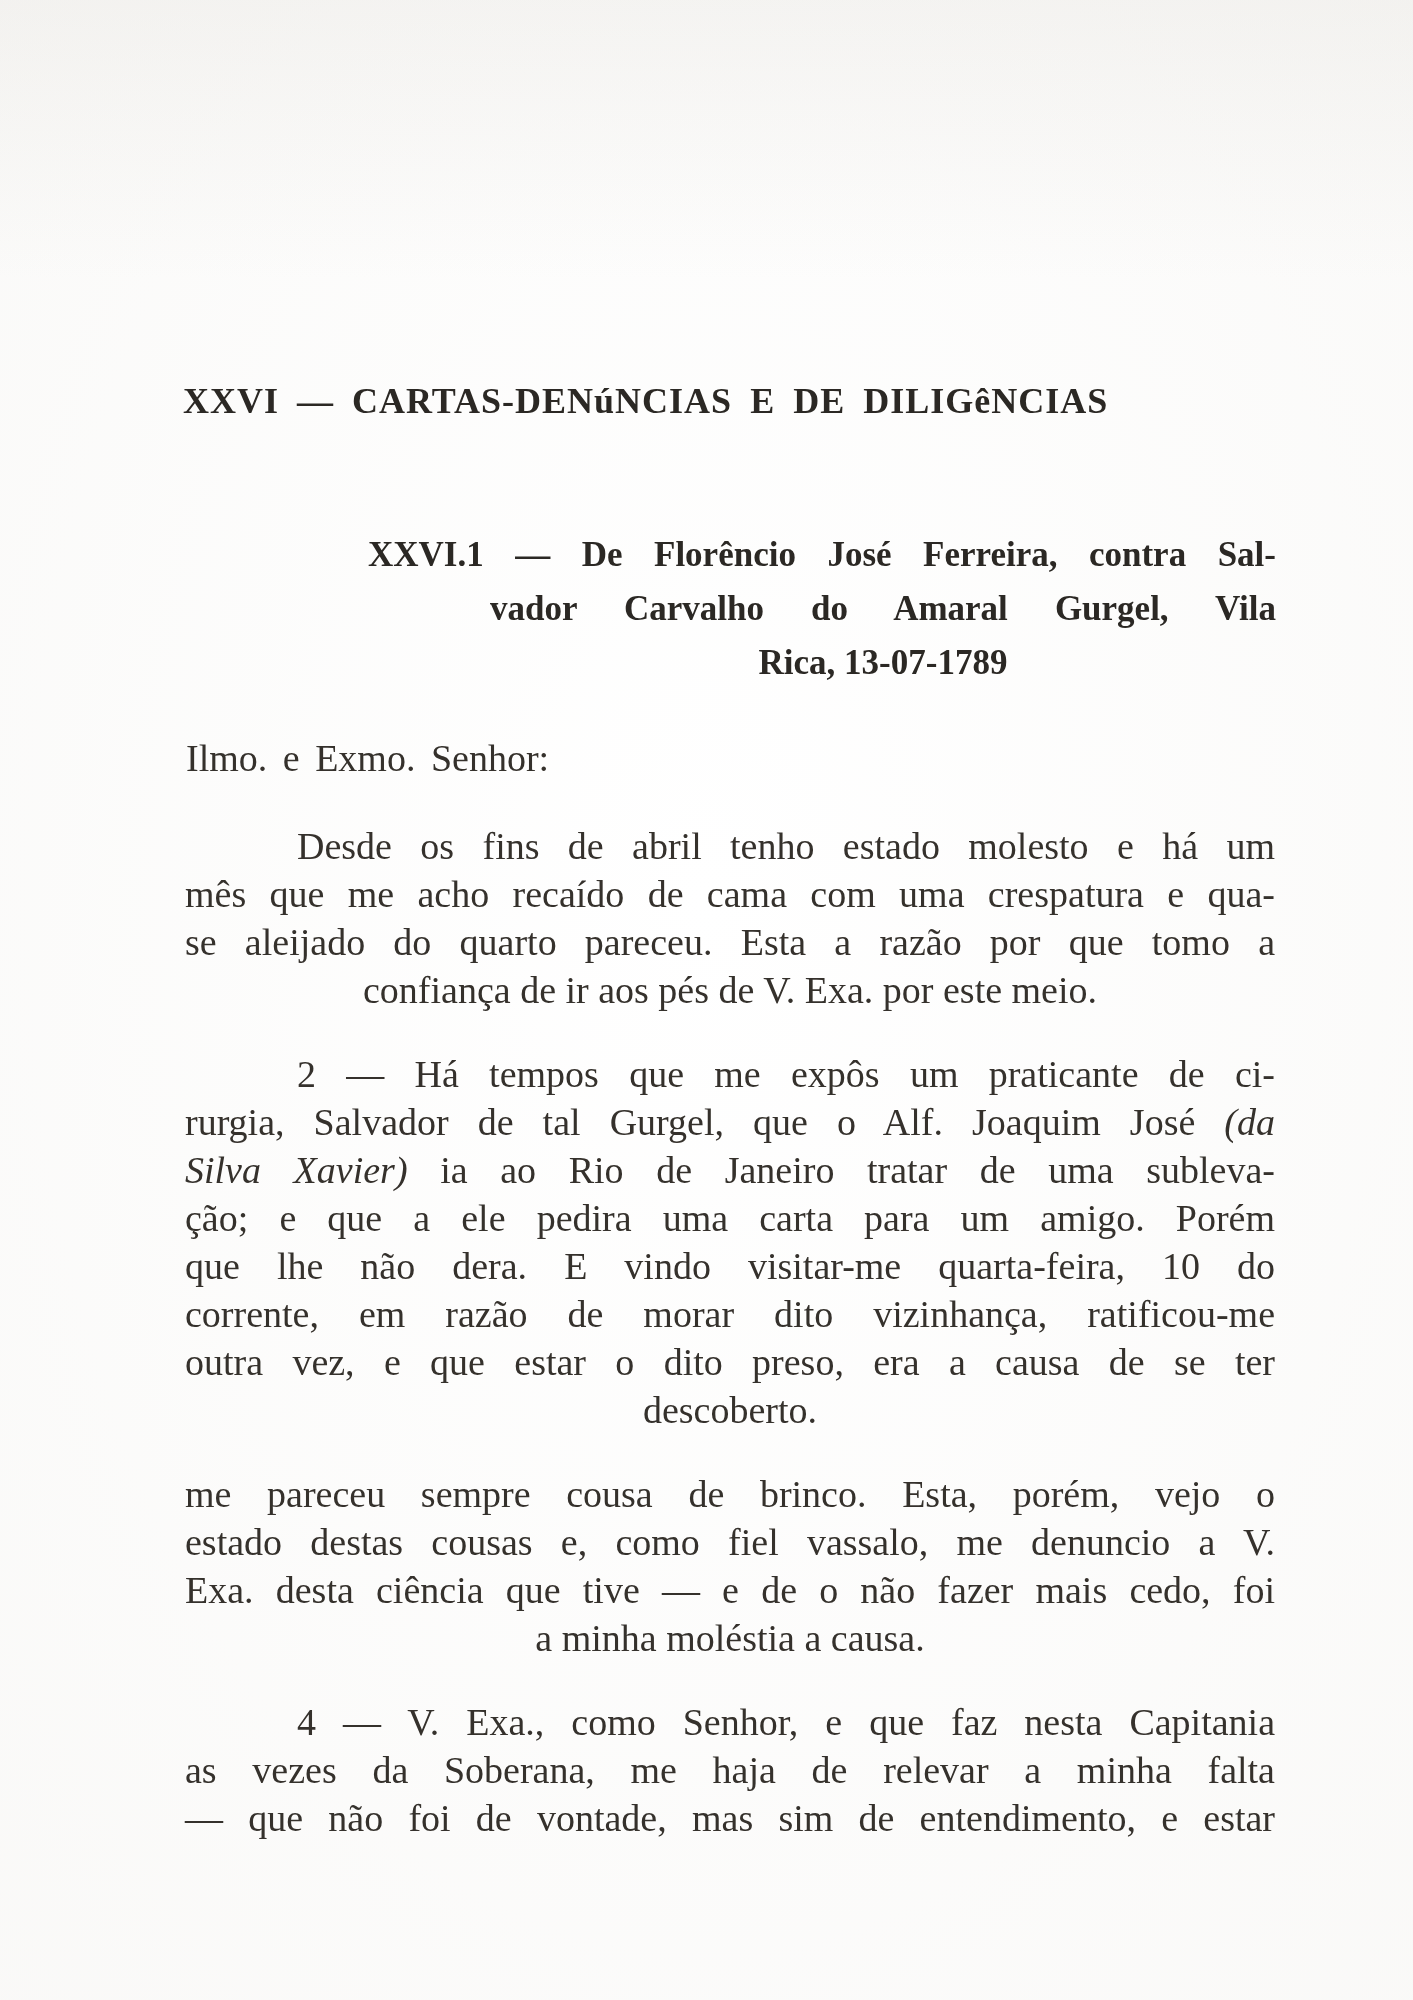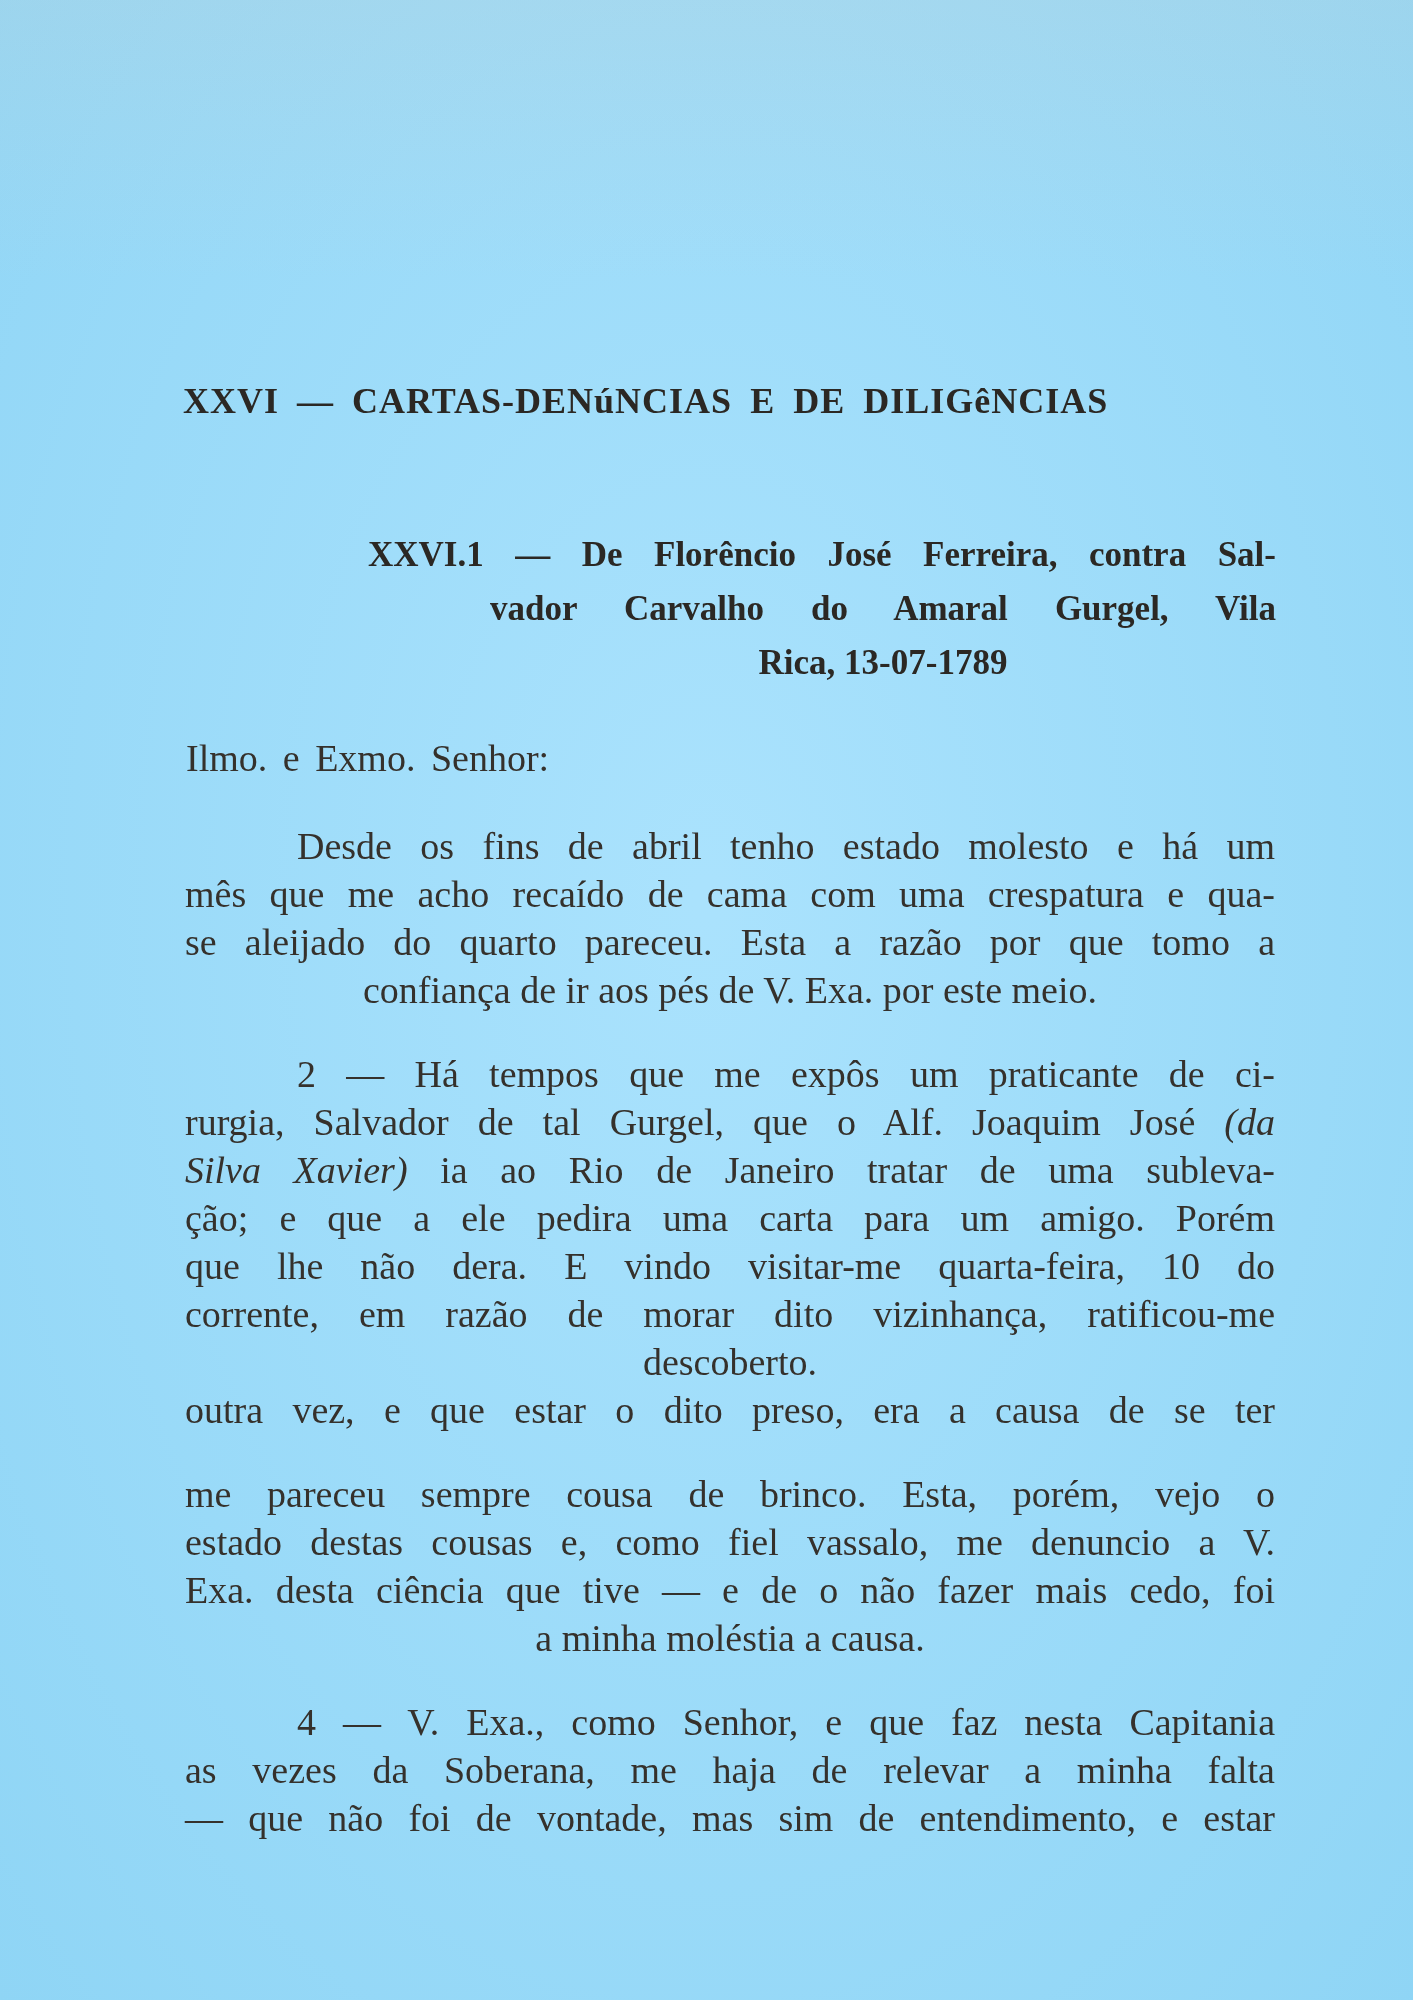--- a/index.html
+++ b/index.html
@@ -60,21 +60,21 @@
   }
   .para { margin-bottom: 36px; }
   .line { text-align: center; }
   .line.just { text-align: justify; text-align-last: justify; }
   .bodytext .line.first { padding-left: 112px; }
   .em { font-style: italic; }
 </style>
 </head>
 <body>
 
-<div class="page" style="background: #7dd3fc; color: rgb(53, 49, 44);">
+<div class="page" style="background: #ffffff; color: rgb(53, 49, 44);">
   <h1 class="heading">XXVI — CARTAS-DENúNCIAS E DE DILIGêNCIAS</h1>
   <div class="subheading">
       <div class="line just">XXVI.1 — De Florêncio José Ferreira, contra Sal-</div>
       <div class="line just">vador Carvalho do Amaral Gurgel, Vila</div>
       <div class="line">Rica, 13-07-1789</div>
     </div>
   <div class="salutation">Ilmo. e Exmo. Senhor:</div>
   <div class="bodytext">
       <div class="para">
         <div class="line just first">Desde os fins de abril tenho estado molesto e há um</div>
@@ -82,22 +82,22 @@
         <div class="line just">se aleijado do quarto pareceu. Esta a razão por que tomo a</div>
         <div class="line">confiança de ir aos pés de V. Exa. por este meio.</div>
       </div>
       <div class="para">
         <div class="line just first">2 — Há tempos que me expôs um praticante de ci-</div>
         <div class="line just">rurgia, Salvador de tal Gurgel, que o Alf. Joaquim José <span class="em">(da</span></div>
         <div class="line just"><span class="em">Silva Xavier)</span> ia ao Rio de Janeiro tratar de uma subleva-</div>
         <div class="line just">ção; e que a ele pedira uma carta para um amigo. Porém</div>
         <div class="line just">que lhe não dera. E vindo visitar-me quarta-feira, 10 do</div>
         <div class="line just">corrente, em razão de morar dito vizinhança, ratificou-me</div>
+        <div class="line just">outra vez, e que estar o dito preso, era a causa de se ter</div>
         <div class="line">descoberto.</div>
-        <div class="line just">outra vez, e que estar o dito preso, era a causa de se ter</div>
       </div>
       <div class="para">
         <div class="line just">me pareceu sempre cousa de brinco. Esta, porém, vejo o</div>
         <div class="line just">estado destas cousas e, como fiel vassalo, me denuncio a V.</div>
         <div class="line just">Exa. desta ciência que tive — e de o não fazer mais cedo, foi</div>
         <div class="line">a minha moléstia a causa.</div>
       </div>
       <div class="para">
         <div class="line just first">4 — V. Exa., como Senhor, e que faz nesta Capitania</div>
         <div class="line just">as vezes da Soberana, me haja de relevar a minha falta</div>

